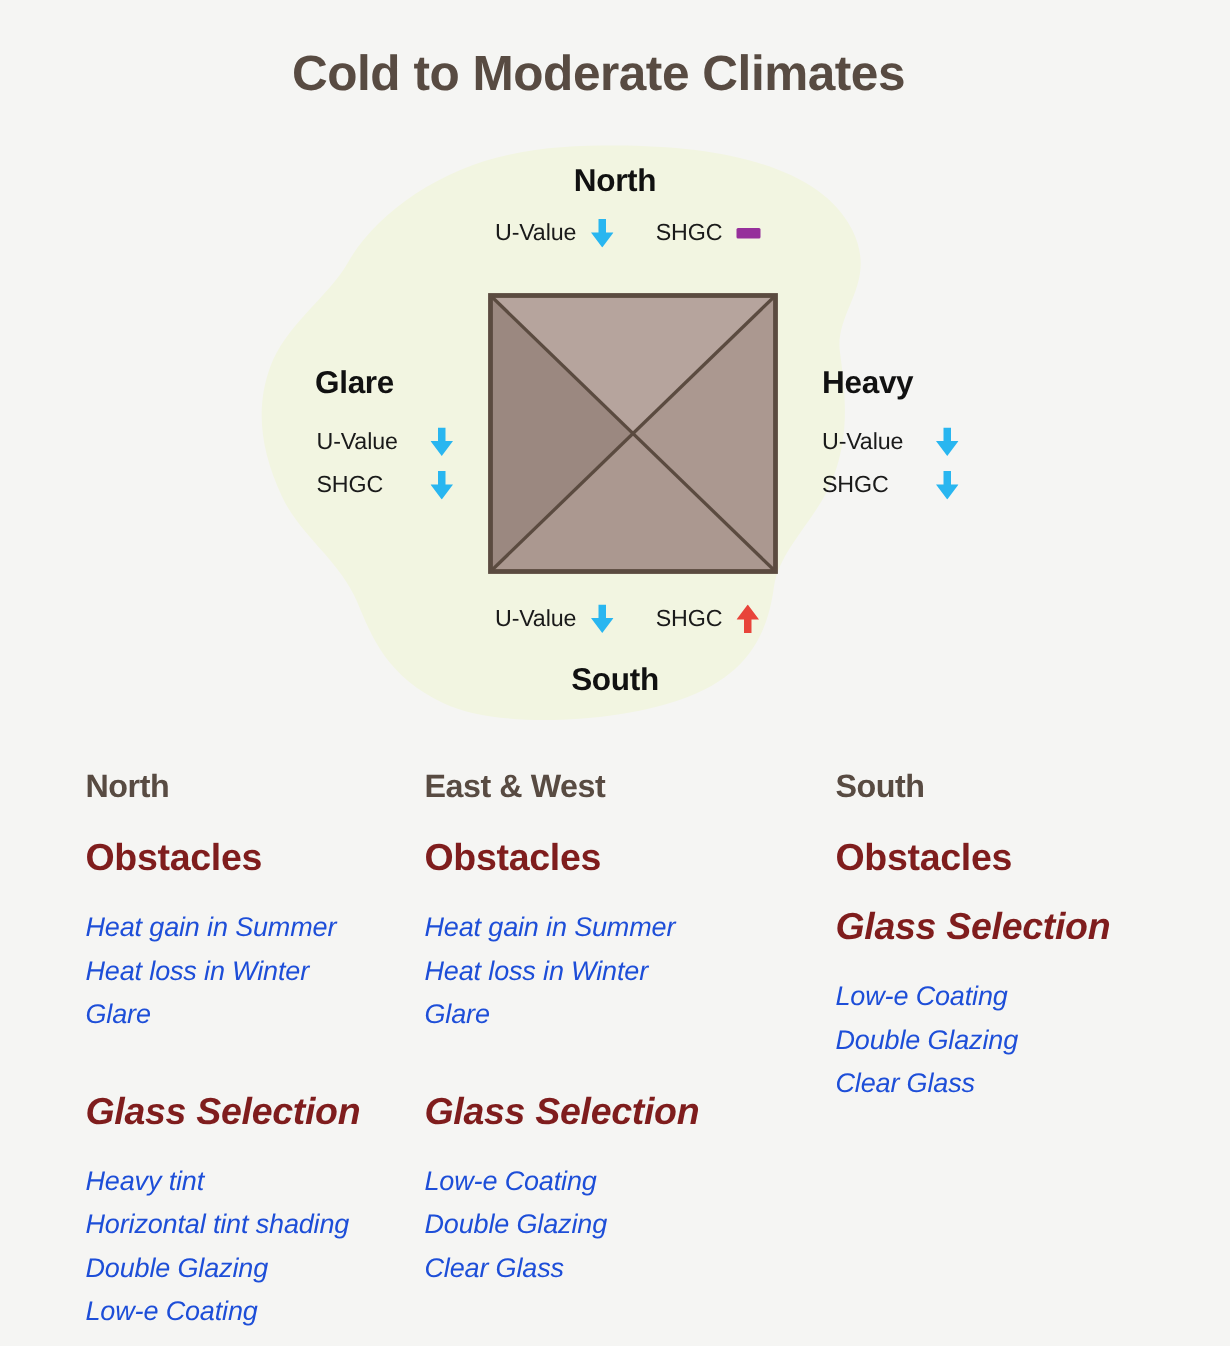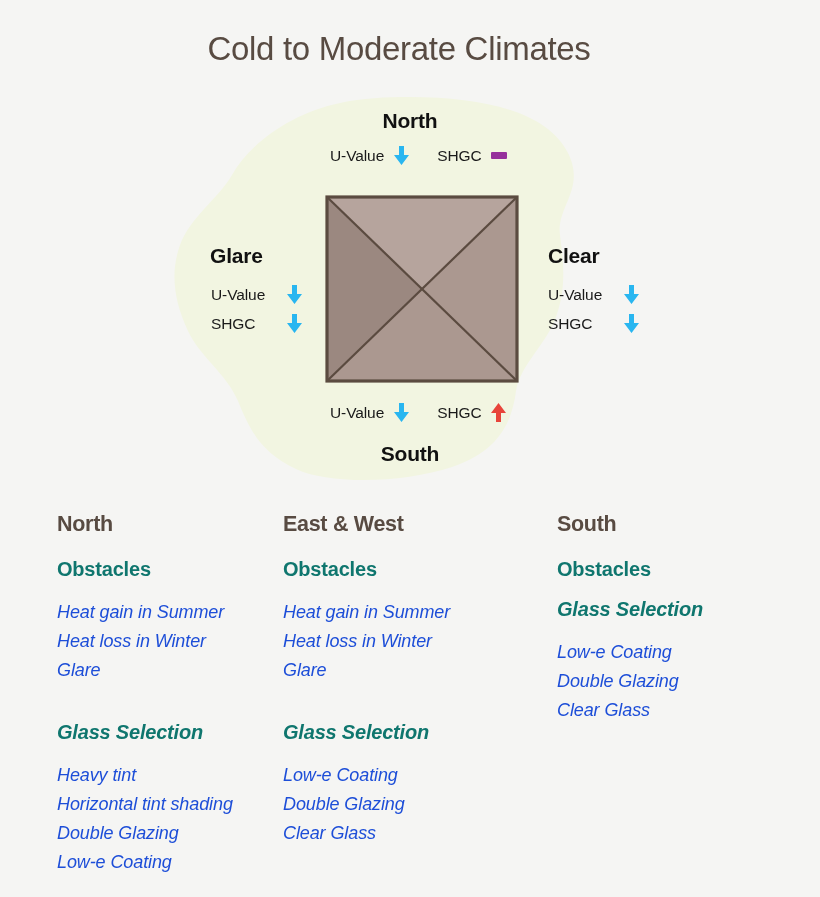--- a/index.html
+++ b/index.html
@@ -17,21 +17,21 @@
   }
 
   
   .page-title {
     position: absolute;
     top: 30px;
     left: 0;
     width: 798px;
     text-align: center;
     font-size: 33px;
-    font-weight: normal;
+    font-weight: bold;
     color: #584b42;
     letter-spacing: -0.3px;
   }
 
   
   .diagram {
     position: absolute;
     top: 95px;
     left: 0;
     width: 820px;
@@ -136,23 +136,23 @@
   .col-2 { width: 277px; padding-left: 14px; }
 
   .col-title {
     font-size: 21.5px;
     font-weight: bold;
     color: #584b42;
     letter-spacing: -0.3px;
     margin: 0 0 21px 0;
   }
   .section-title {
-    font-size: 20px;
+    font-size: 25px;
     font-weight: bold;
-    color: #0f766e;
+    color: #7f1d1d;
     letter-spacing: -0.2px;
     margin: 16px 0 17px 0;
   }
   .item-list {
     list-style: none;
     margin: 0 0 36px 0;
     padding: 0;
   }
   .item-list li {
     font-size: 18px;
@@ -233,21 +233,21 @@
     <div class="metric">
       <span class="metric-label">SHGC</span>
       <span class="ind">
         <svg width="15" height="19" viewBox="0 0 15 19" xmlns="http://www.w3.org/2000/svg">
             <path d="M5 0h5v9h5L7.5 19L0 9h5z" fill="#29b6f0"></path>
           </svg>
       </span>
     </div>
   </div>
 
-  <div class="compass-label label-west">Clear</div>
+  <div class="compass-label label-west">Heavy</div>
   <div class="side-stack stack-west">
     <div class="metric">
       <span class="metric-label">U-Value</span>
       <span class="ind">
         <svg width="15" height="19" viewBox="0 0 15 19" xmlns="http://www.w3.org/2000/svg">
             <path d="M5 0h5v9h5L7.5 19L0 9h5z" fill="#29b6f0"></path>
           </svg>
       </span>
     </div>
     <div class="metric">

